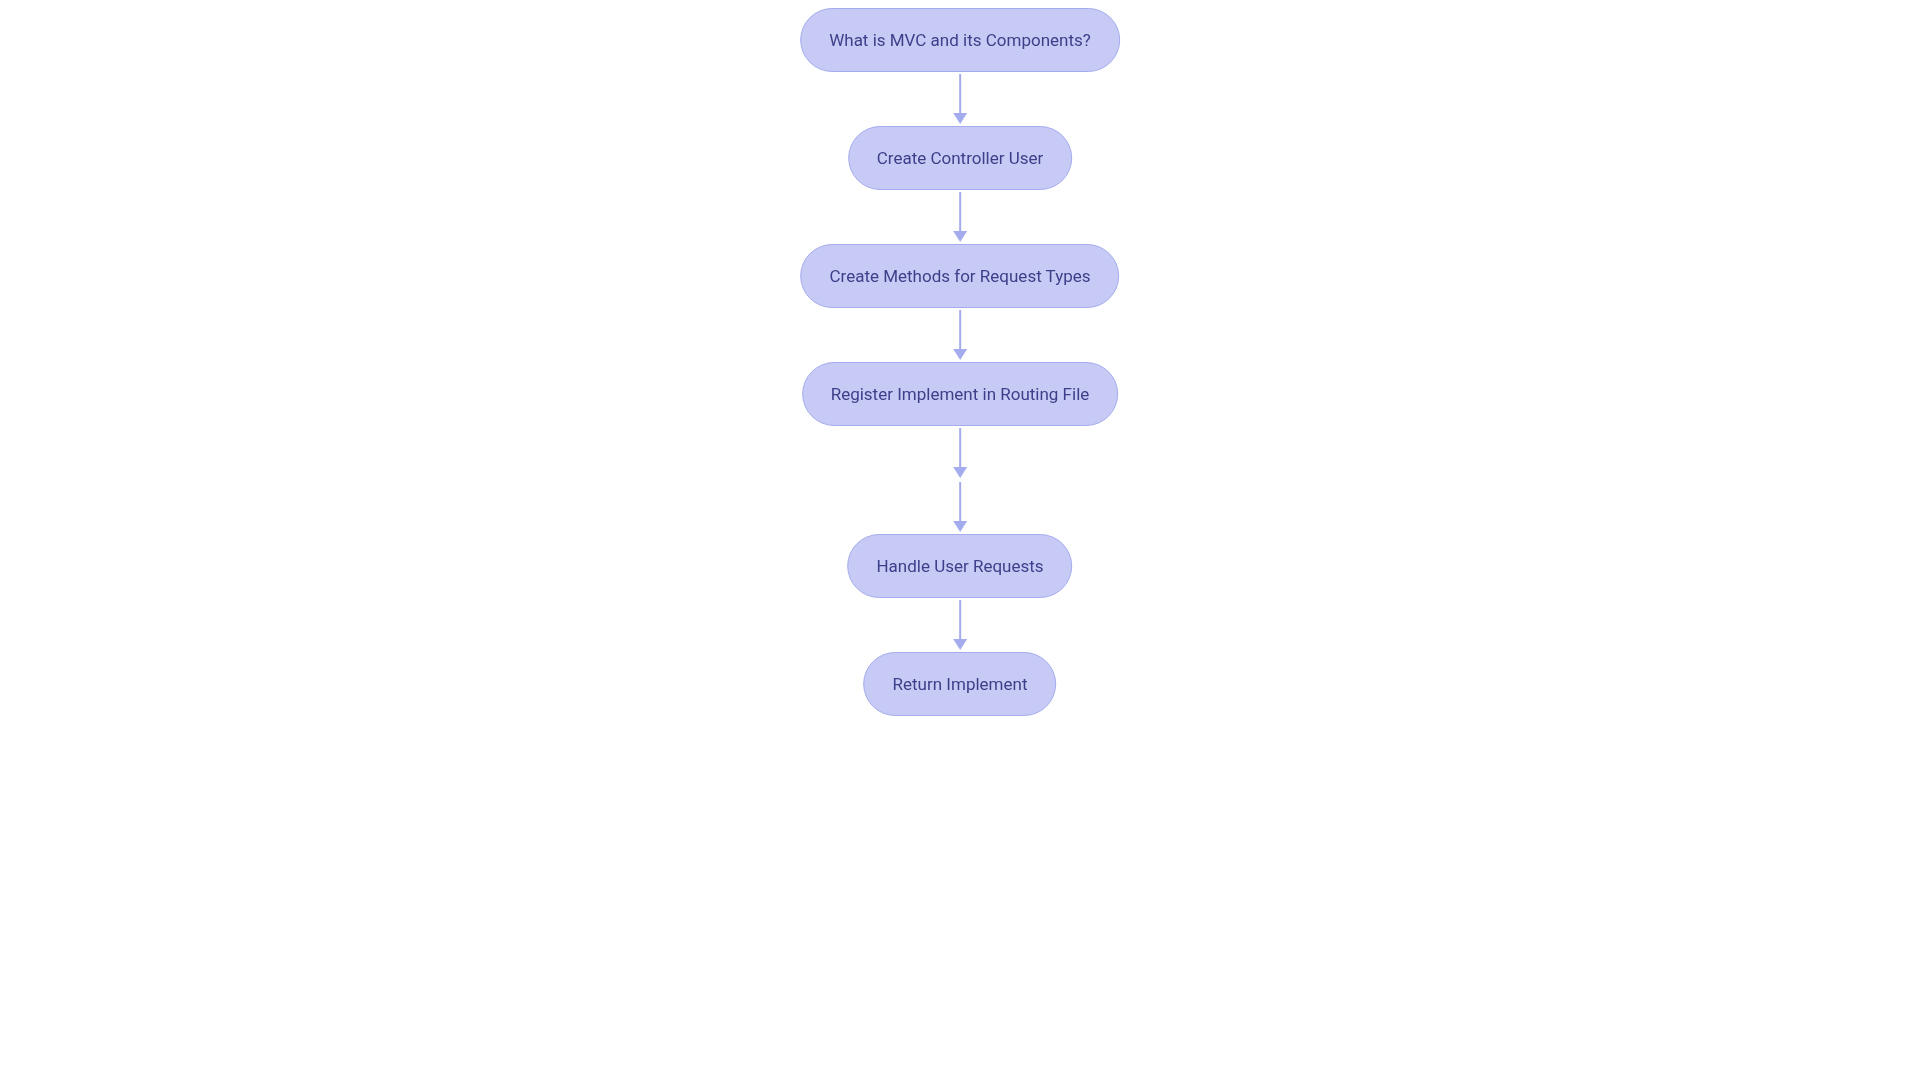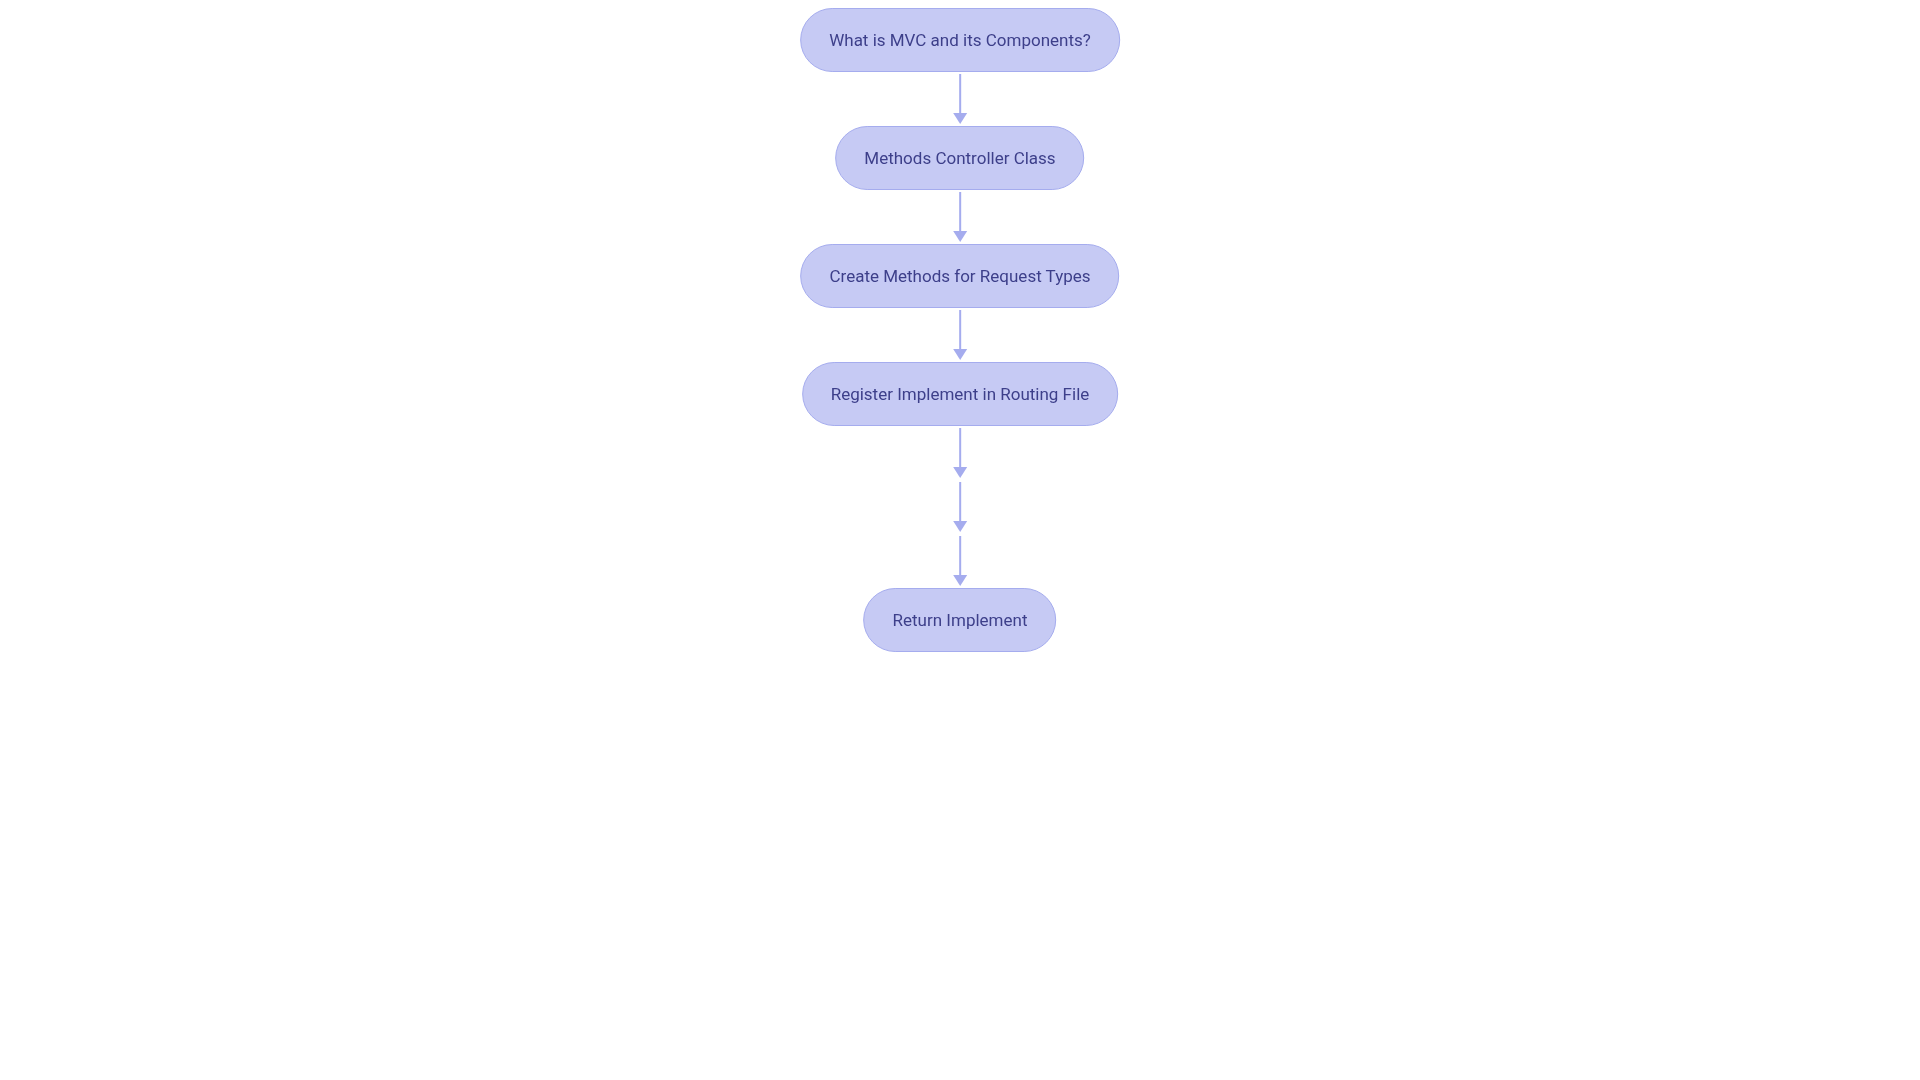--- a/index.html
+++ b/index.html
@@ -62,21 +62,21 @@
 
   <div class="node">
     <span>What is MVC and its Components?</span>
   </div>
   <div class="arrow">
     <div class="arrow-line"></div>
       <div class="arrow-head"></div>
   </div>
 
   <div class="node">
-    <span>Methods Controller Class</span>
+    <span>Create Controller User</span>
   </div>
   <div class="arrow">
     <div class="arrow-line"></div>
       <div class="arrow-head"></div>
   </div>
 
   <div class="node">
     <span>Create Methods for Request Types</span>
   </div>
   <div class="arrow">
@@ -90,20 +90,23 @@
   <div class="arrow">
     <div class="arrow-line"></div>
       <div class="arrow-head"></div>
   </div>
 
   <div class="arrow">
     <div class="arrow-line"></div>
       <div class="arrow-head"></div>
   </div>
 
+  <div class="node">
+    <span>Handle User Requests</span>
+  </div>
   <div class="arrow">
     <div class="arrow-line"></div>
       <div class="arrow-head"></div>
   </div>
 
   <div class="node">
     <span>Return Implement</span>
   </div>
 
 </div>

